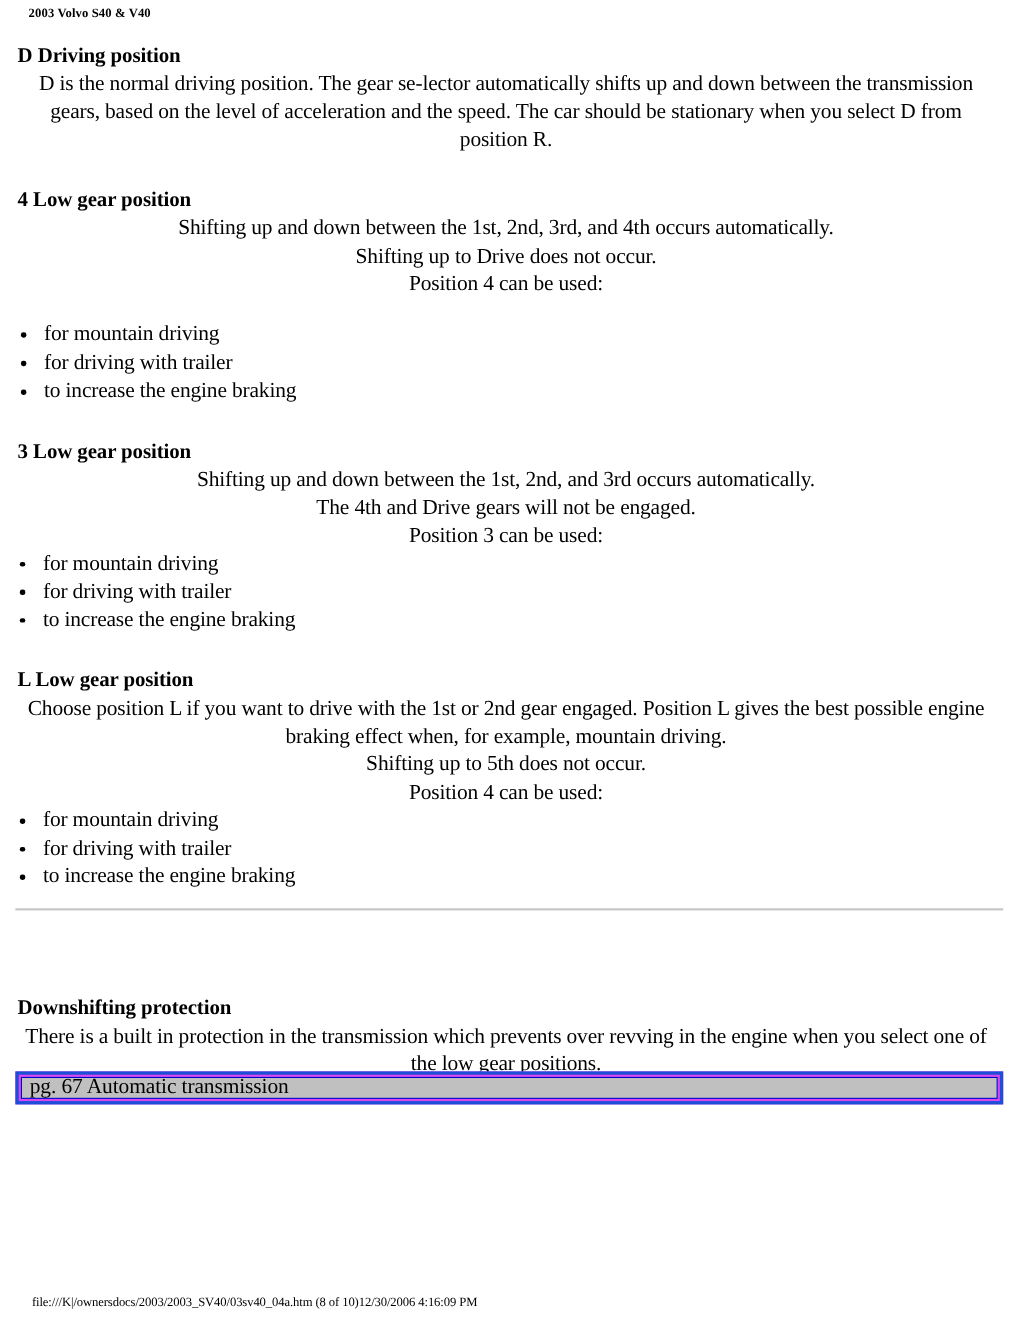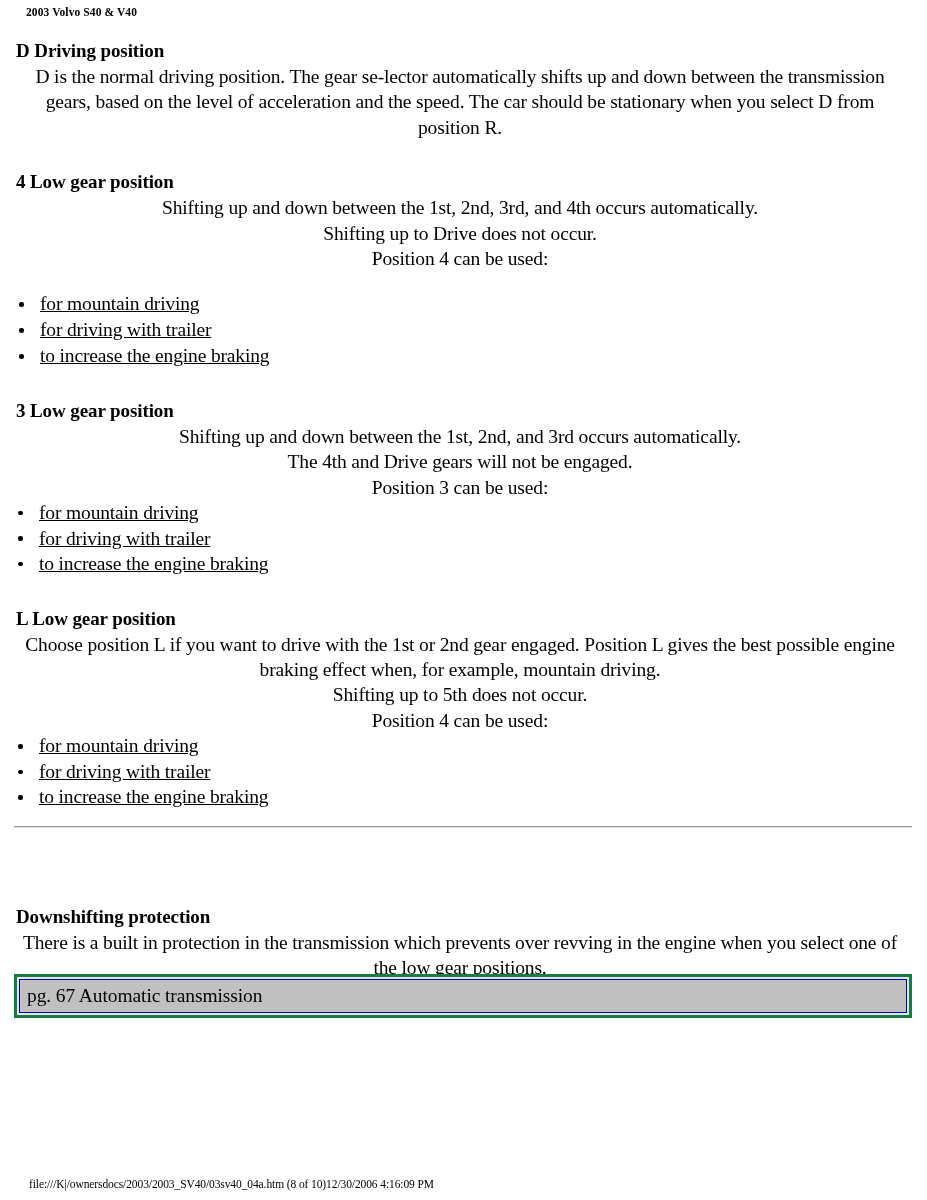--- a/index.html
+++ b/index.html
@@ -74,21 +74,20 @@
     list-style: none;
     margin: 0;
     padding: 0;
   }
   ul.bullets li {
     position: relative;
     font-size: 19.5px;
     letter-spacing: -0.15px;
     padding-left: 24px;
     margin: 0;
-    text-decoration: underline;
   }
   ul.bullets li::before {
     content: "";
     position: absolute;
     left: 3px;
     top: 50%;
     margin-top: -2px;
     width: 4.5px;
     height: 4.5px;
     border-radius: 50%;
@@ -128,24 +127,24 @@
     margin: 0;
     padding: 0;
   }
 
   
   .nav-box {
     position: absolute;
     left: 14px;
     top: 974px;
     width: 898px;
-    height: 44px;
-    box-sizing: border-box;
-    border: 3px solid #15803d;
-    background: #e5e5e5;
+    height: 30px;
+    box-sizing: border-box;
+    border: 3px solid #1d4ed8;
+    background: #d946ef;
     padding: 2px;
   }
   .nav-box-inner {
     width: 100%;
     height: 100%;
     box-sizing: border-box;
     border: 1px solid #0000cc;
     background: #c0c0c0;
     display: flex;
     align-items: center;

